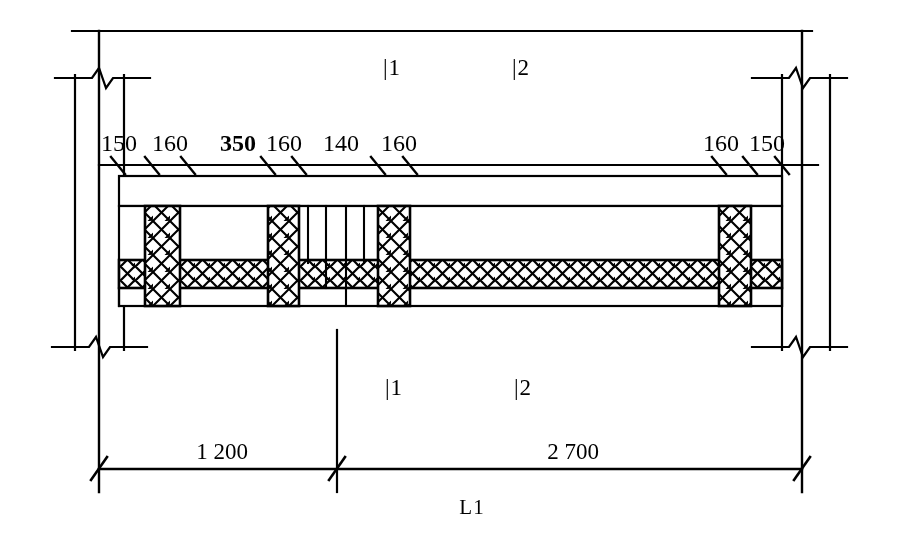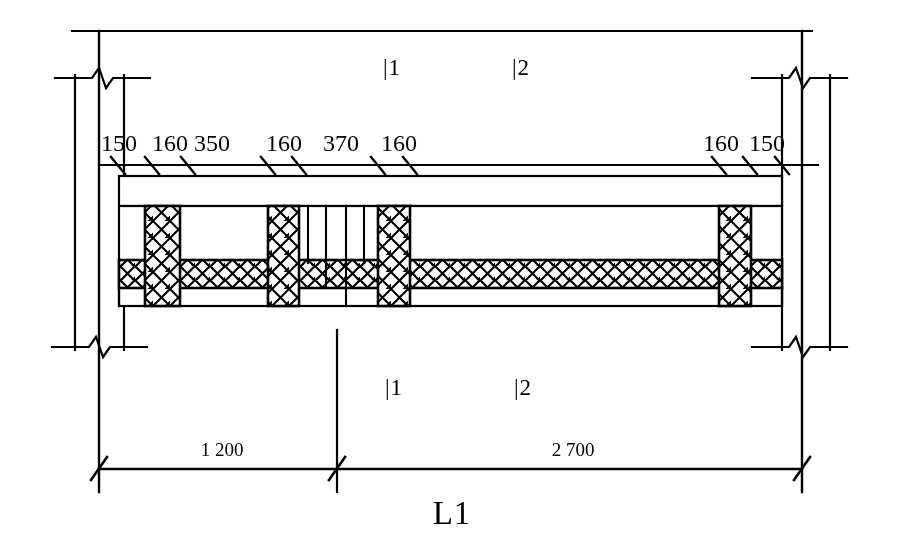--- a/index.html
+++ b/index.html
@@ -32,29 +32,30 @@
     font-family: "Liberation Serif", "DejaVu Serif", serif;
     color: #000000;
     white-space: nowrap;
     line-height: 1;
     -webkit-font-smoothing: none;
   }
   .dim-small {
     font-size: 24px;
   }
   .dim-large {
-    font-size: 19px;
+    font-size: 23px;
   }
   .sect-mark {
     font-size: 23px;
     letter-spacing: 1px;
   }
   .title-text {
-    font-size: 33px;
+    font-size: 21px;
     letter-spacing: 1px;
+    margin-left: 20px;
   }
   .ctr { transform: translateX(-50%); }
 </style>
 </head>
 <body>
 
 <div id="sheet">
 
   <svg id="drawing" viewBox="0 0 900 533" xmlns="http://www.w3.org/2000/svg">
     <defs>
@@ -180,23 +181,23 @@
       </g>
 
     </g>
   </svg>
 
   <div class="dim-text sect-mark ctr" style="left:392px; top:56px;">|1</div>
   <div class="dim-text sect-mark ctr" style="left:521px; top:56px;">|2</div>
 
   <div class="dim-text dim-small ctr" style="left:119px; top:131px;">150</div>
   <div class="dim-text dim-small ctr" style="left:170px; top:131px;">160</div>
-  <div class="dim-text dim-small ctr" style="left:212px; top:131px;">350</div>
+  <div class="dim-text dim-small ctr" style="left:238px; top:131px;font-weight:bold;">350</div>
   <div class="dim-text dim-small ctr" style="left:284px; top:131px;">160</div>
-  <div class="dim-text dim-small ctr" style="left:341px; top:131px;">370</div>
+  <div class="dim-text dim-small ctr" style="left:341px; top:131px;">140</div>
   <div class="dim-text dim-small ctr" style="left:399px; top:131px;">160</div>
   <div class="dim-text dim-small ctr" style="left:721px; top:131px;">160</div>
   <div class="dim-text dim-small ctr" style="left:767px; top:131px;">150</div>
 
   <div class="dim-text sect-mark ctr" style="left:394px; top:376px;">|1</div>
   <div class="dim-text sect-mark ctr" style="left:523px; top:376px;">|2</div>
 
   <div class="dim-text dim-large ctr" style="left:222px; top:440px;">1 200</div>
   <div class="dim-text dim-large ctr" style="left:573px; top:440px;">2 700</div>
 

